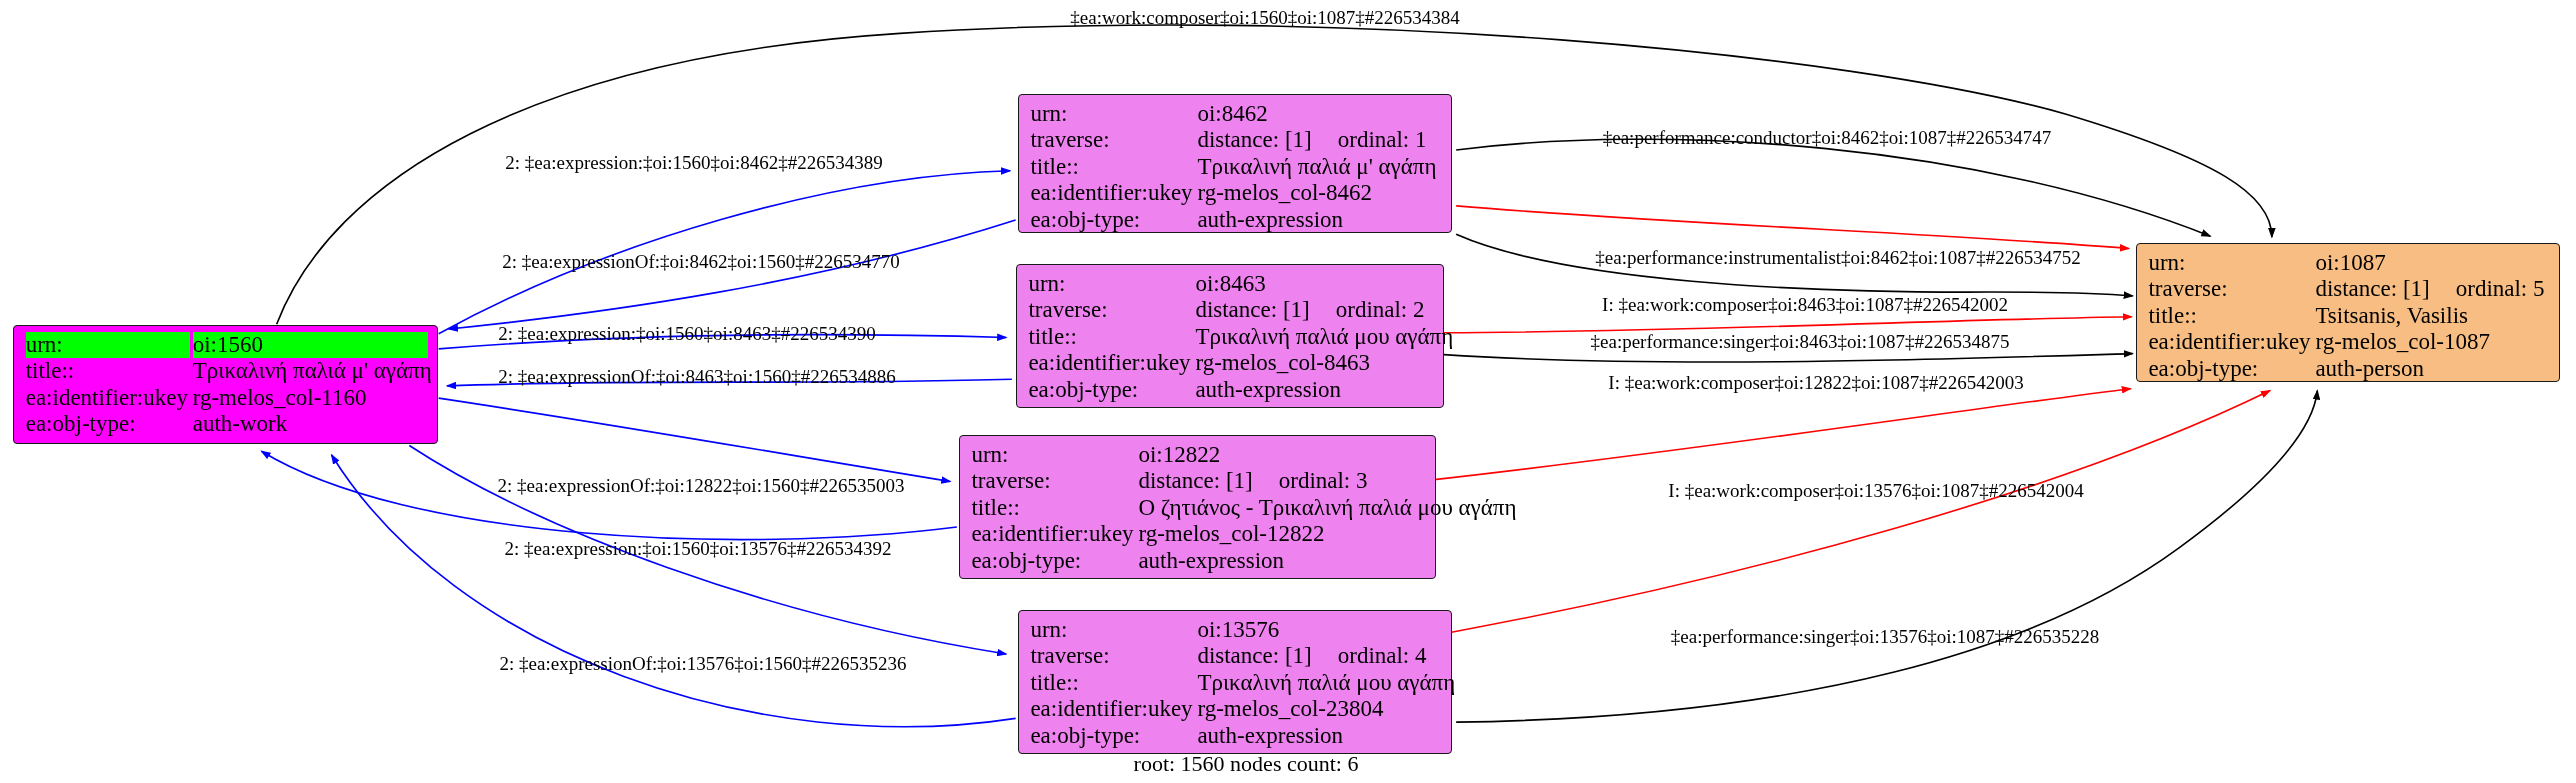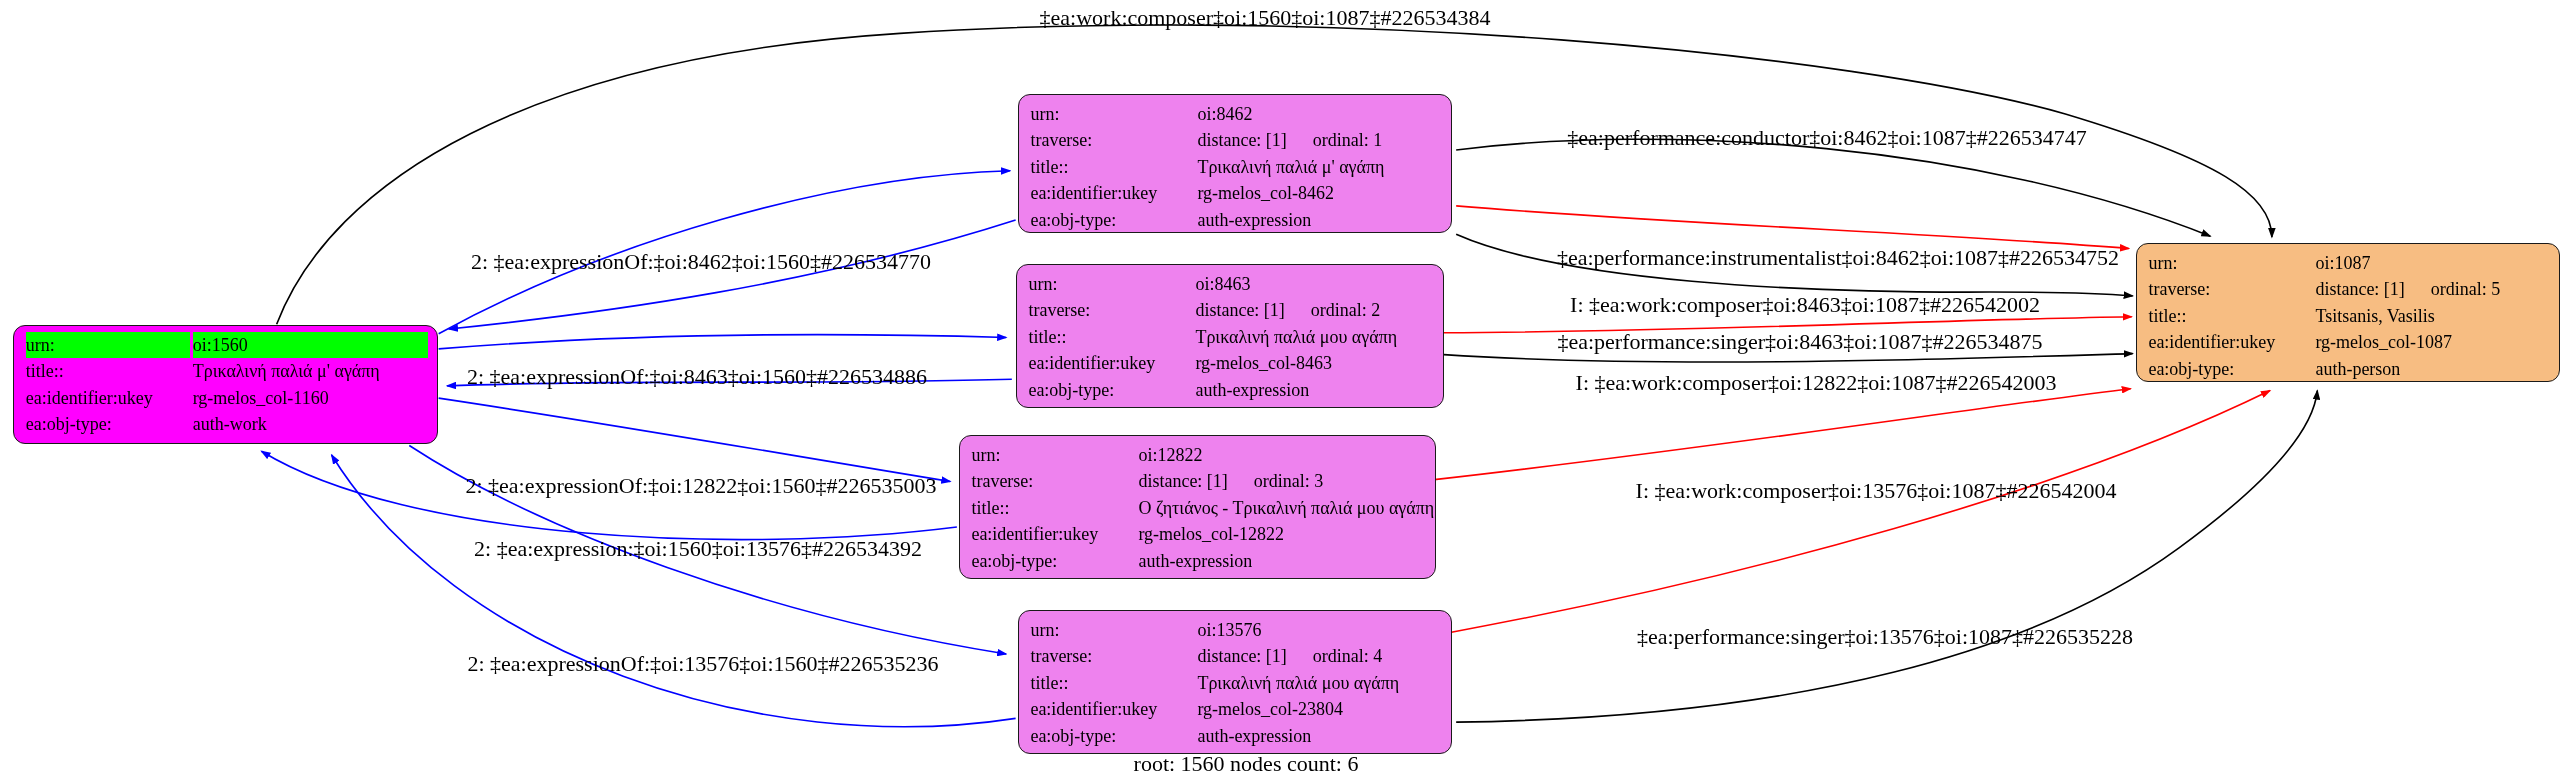--- a/index.html
+++ b/index.html
@@ -8,43 +8,43 @@
     width:2576px;height:784px;
     background:#ffffff;
     font-family:"Liberation Serif", serif;
     color:#000;
     overflow:hidden;
   }
   #edges{position:absolute;left:0;top:0;width:2576px;height:784px;}
   .node{
     position:absolute;
     border:1.5px solid #1a1a1a;
-    border-radius:12px;
+    border-radius:4px;
     box-sizing:border-box;
     padding:5.7px 9.5px 5.7px 11.4px;
-    font-size:18px;
+    font-size:23px;
     line-height:26.5px;
   }
   .node.magenta{background:#ff00ff;}
   .node.violet{background:#ee82ee;}
   .node.orange{background:#f7bd82;}
   .row{
     display:grid;
     grid-template-columns:167px 1fr;
     height:26.5px;
     align-items:center;
   }
   .row .lbl,.row .val{white-space:nowrap;display:block;height:26.5px;}
   .row.hl .lbl{background:#00ff00;margin-right:2.8px;}
   .row.hl .val{background:#00ff00;}
   .val.trav{display:flex;gap:26px;}
   .elabel{
     position:absolute;
     transform:translate(-50%,-50%);
-    font-size:22px;
+    font-size:19px;
     white-space:nowrap;
   }
   .caption{
     position:absolute;
     transform:translate(-50%,-50%);
     font-size:22px;
     white-space:nowrap;
   }
 </style>
 </head>
@@ -78,21 +78,23 @@
     <path d="M 1537,217 C 1760,236 2050,246 2247,262" fill="none" stroke-width="1.7" marker-end="url(#arr-red)" stroke="#ff0000"></path>
     <path d="M 1537,247 C 1650,297 1900,309 2100,308 C 2180,308 2225,310 2251,312" fill="none" stroke-width="1.7" marker-end="url(#arr-blk)" stroke="#000000"></path>
     <path d="M 1524,351 C 1780,350 2060,337 2250,334" fill="none" stroke-width="1.7" marker-end="url(#arr-red)" stroke="#ff0000"></path>
     <path d="M 1524,374 C 1750,389 2050,379 2251,373" fill="none" stroke-width="1.7" marker-end="url(#arr-blk)" stroke="#000000"></path>
     <path d="M 1514,506 C 1800,474 2100,428 2249,410" fill="none" stroke-width="1.7" marker-end="url(#arr-red)" stroke="#ff0000"></path>
     <path d="M 1532,667 C 1840,610 2180,518 2396,412" fill="none" stroke-width="1.7" marker-end="url(#arr-red)" stroke="#ff0000"></path>
     <path d="M 1537,762 C 1900,757 2150,688 2300,578 C 2400,505 2442,452 2446,412" fill="none" stroke-width="1.7" marker-end="url(#arr-blk)" stroke="#000000"></path>
   </svg>
 
   <div class="elabel" style="left:1265px;top:18px">‡ea:work:composer‡oi:1560‡oi:1087‡#226534384</div>
+  <div class="elabel" style="left:694px;top:163px">2: ‡ea:expression:‡oi:1560‡oi:8462‡#226534389</div>
   <div class="elabel" style="left:701px;top:262px">2: ‡ea:expressionOf:‡oi:8462‡oi:1560‡#226534770</div>
+  <div class="elabel" style="left:687px;top:334px">2: ‡ea:expression:‡oi:1560‡oi:8463‡#226534390</div>
   <div class="elabel" style="left:697px;top:377px">2: ‡ea:expressionOf:‡oi:8463‡oi:1560‡#226534886</div>
   <div class="elabel" style="left:701px;top:486px">2: ‡ea:expressionOf:‡oi:12822‡oi:1560‡#226535003</div>
   <div class="elabel" style="left:698px;top:549px">2: ‡ea:expression:‡oi:1560‡oi:13576‡#226534392</div>
   <div class="elabel" style="left:703px;top:664px">2: ‡ea:expressionOf:‡oi:13576‡oi:1560‡#226535236</div>
   <div class="elabel" style="left:1827px;top:138px">‡ea:performance:conductor‡oi:8462‡oi:1087‡#226534747</div>
   <div class="elabel" style="left:1838px;top:258px">‡ea:performance:instrumentalist‡oi:8462‡oi:1087‡#226534752</div>
   <div class="elabel" style="left:1805px;top:305px">I: ‡ea:work:composer‡oi:8463‡oi:1087‡#226542002</div>
   <div class="elabel" style="left:1800px;top:342px">‡ea:performance:singer‡oi:8463‡oi:1087‡#226534875</div>
   <div class="elabel" style="left:1816px;top:383px">I: ‡ea:work:composer‡oi:12822‡oi:1087‡#226542003</div>
   <div class="elabel" style="left:1876px;top:491px">I: ‡ea:work:composer‡oi:13576‡oi:1087‡#226542004</div>

